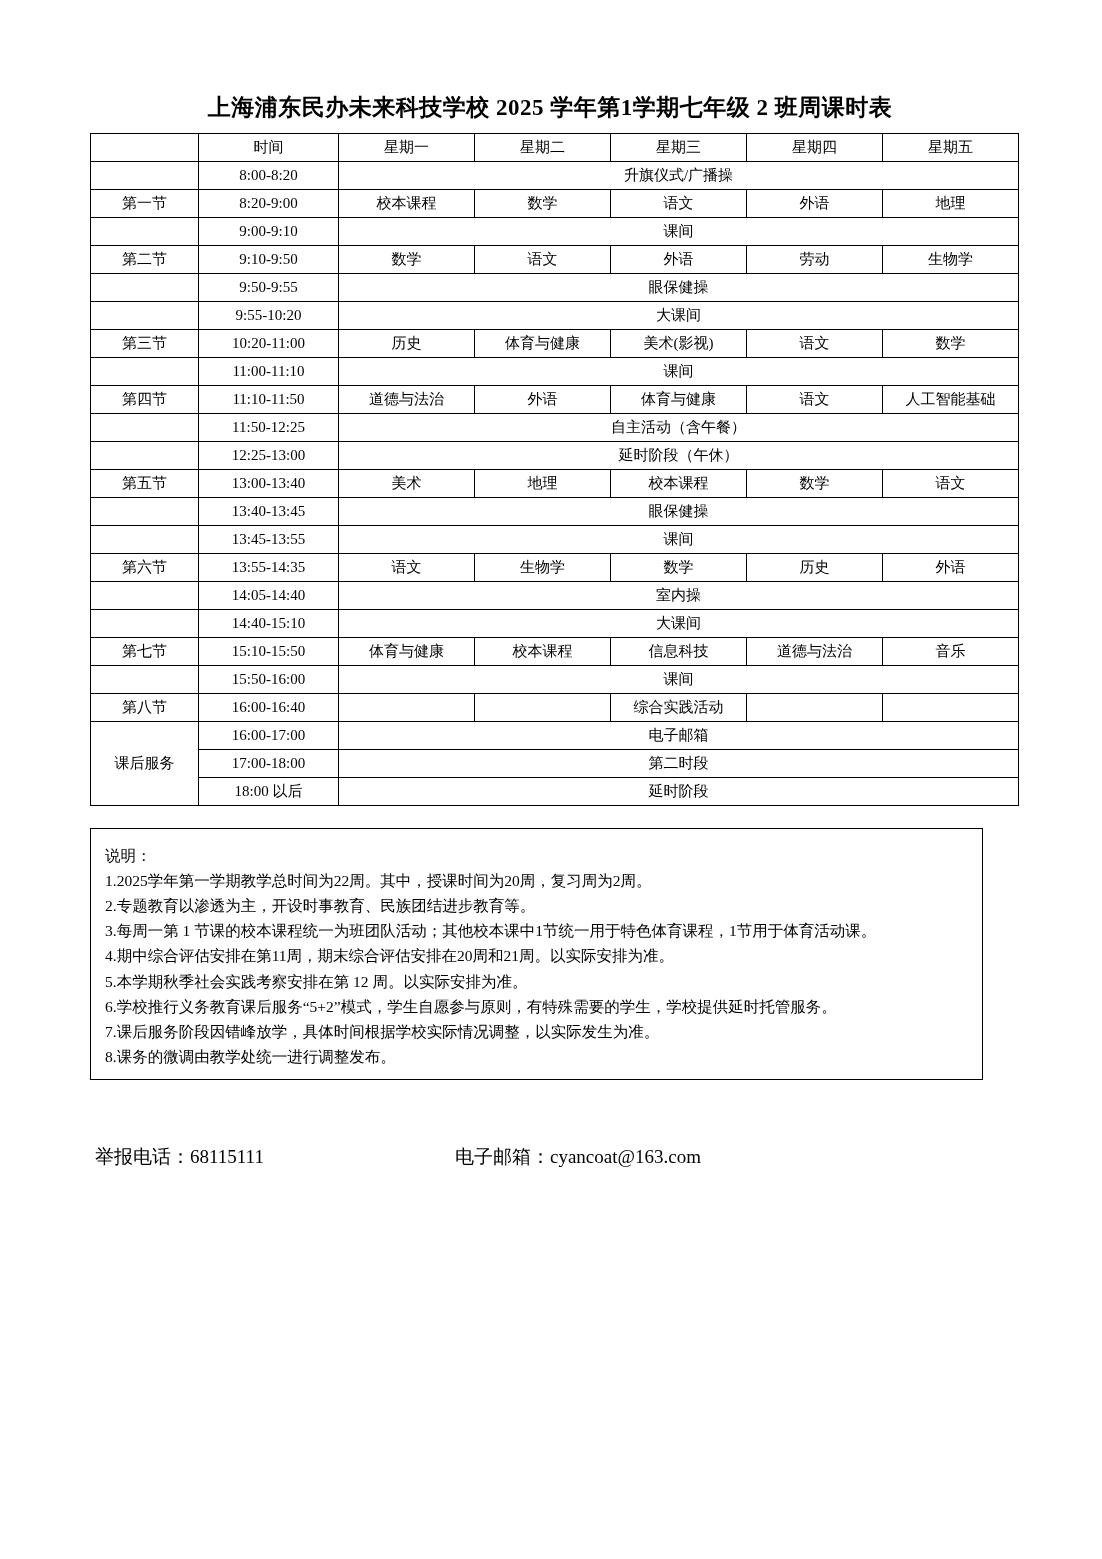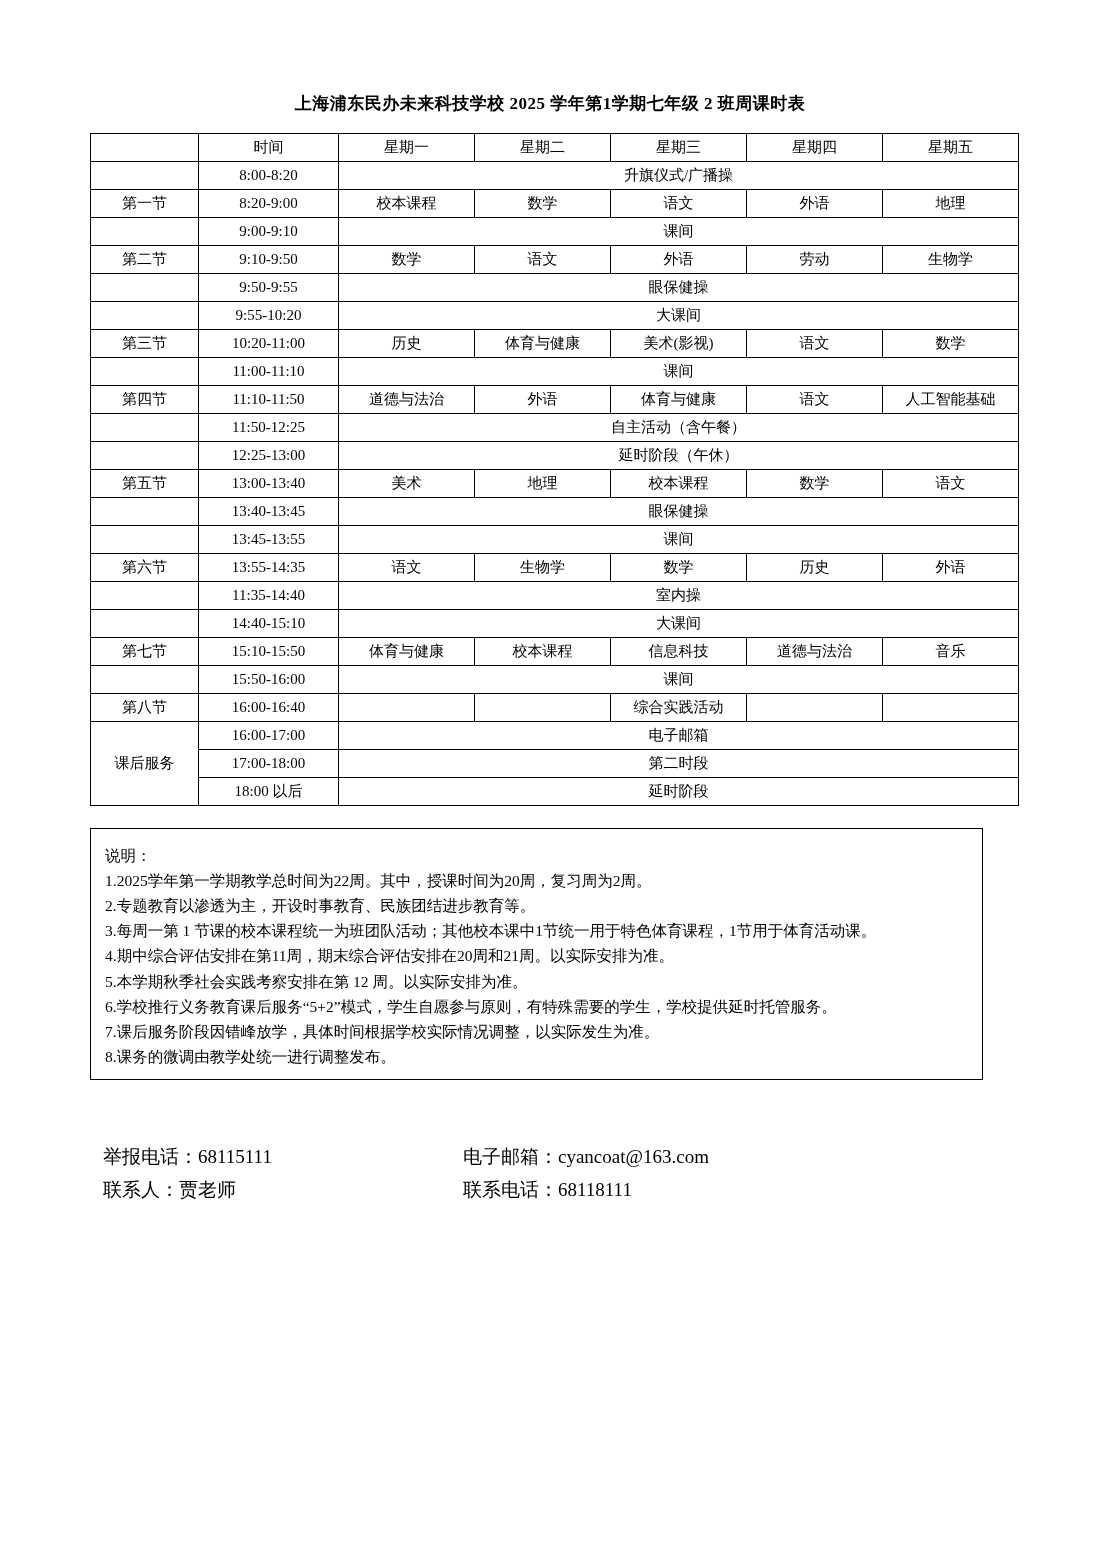--- a/index.html
+++ b/index.html
@@ -20,21 +20,21 @@
     width: 1102px;
     height: 1559px;
     overflow: hidden;
   }
   .title {
     position: absolute;
     left: 90px;
     top: 92px;
     width: 920px;
     text-align: center;
-    font-size: 17px;
+    font-size: 23px;
     font-weight: bold;
     letter-spacing: 0.5px;
     white-space: nowrap;
   }
   table.sched {
     position: absolute;
     left: 90px;
     top: 133px;
     width: 895px;
     border-collapse: collapse;
@@ -67,21 +67,21 @@
   .notes .nline { white-space: normal; }
   .footer {
     position: absolute;
     left: 95px;
     top: 1140px;
     width: 900px;
     font-size: 19px;
     line-height: 1.75;
   }
   .footer .row { display: flex; }
-  .footer .c1 { width: 360px; margin-left: 8px; }
+  .footer .c1 { width: 360px; }
   .footer .c2 { width: 500px; font-family: Liberation Serif, serif; }
 </style>
 </head>
 <body>
 
 <div class="page">
 
   <div class="title">上海浦东民办未来科技学校 2025 学年第1学期七年级 2 班周课时表</div>
 
   <table class="sched">
@@ -205,21 +205,21 @@
         <td class="time">13:55-14:35</td>
         <td class="day">语文</td>
         <td class="day">生物学</td>
         <td class="day">数学</td>
         <td class="day">历史</td>
         <td class="day">外语</td>
       </tr>
 
       <tr>
         <td class="period"></td>
-        <td class="time">11:35-14:40</td>
+        <td class="time">14:05-14:40</td>
         <td class="day" colspan="5">室内操</td>
       </tr>
 
       <tr>
         <td class="period"></td>
         <td class="time">14:40-15:10</td>
         <td class="day" colspan="5">大课间</td>
       </tr>
 
       <tr>
@@ -274,19 +274,15 @@
     <div class="nline">6.学校推行义务教育课后服务“5+2”模式，学生自愿参与原则，有特殊需要的学生，学校提供延时托管服务。</div>
     <div class="nline">7.课后服务阶段因错峰放学，具体时间根据学校实际情况调整，以实际发生为准。</div>
     <div class="nline">8.课务的微调由教学处统一进行调整发布。</div>
   </div>
 
   <div class="footer">
     <div class="row">
       <div class="c1">举报电话：68115111</div>
       <div class="c2">电子邮箱：cyancoat@163.com</div>
     </div>
-    <div class="row">
-      <div class="c1">联系人：贾老师</div>
-      <div class="c2">联系电话：68118111</div>
-    </div>
   </div>
 
 </div>
 
 </body></html>

